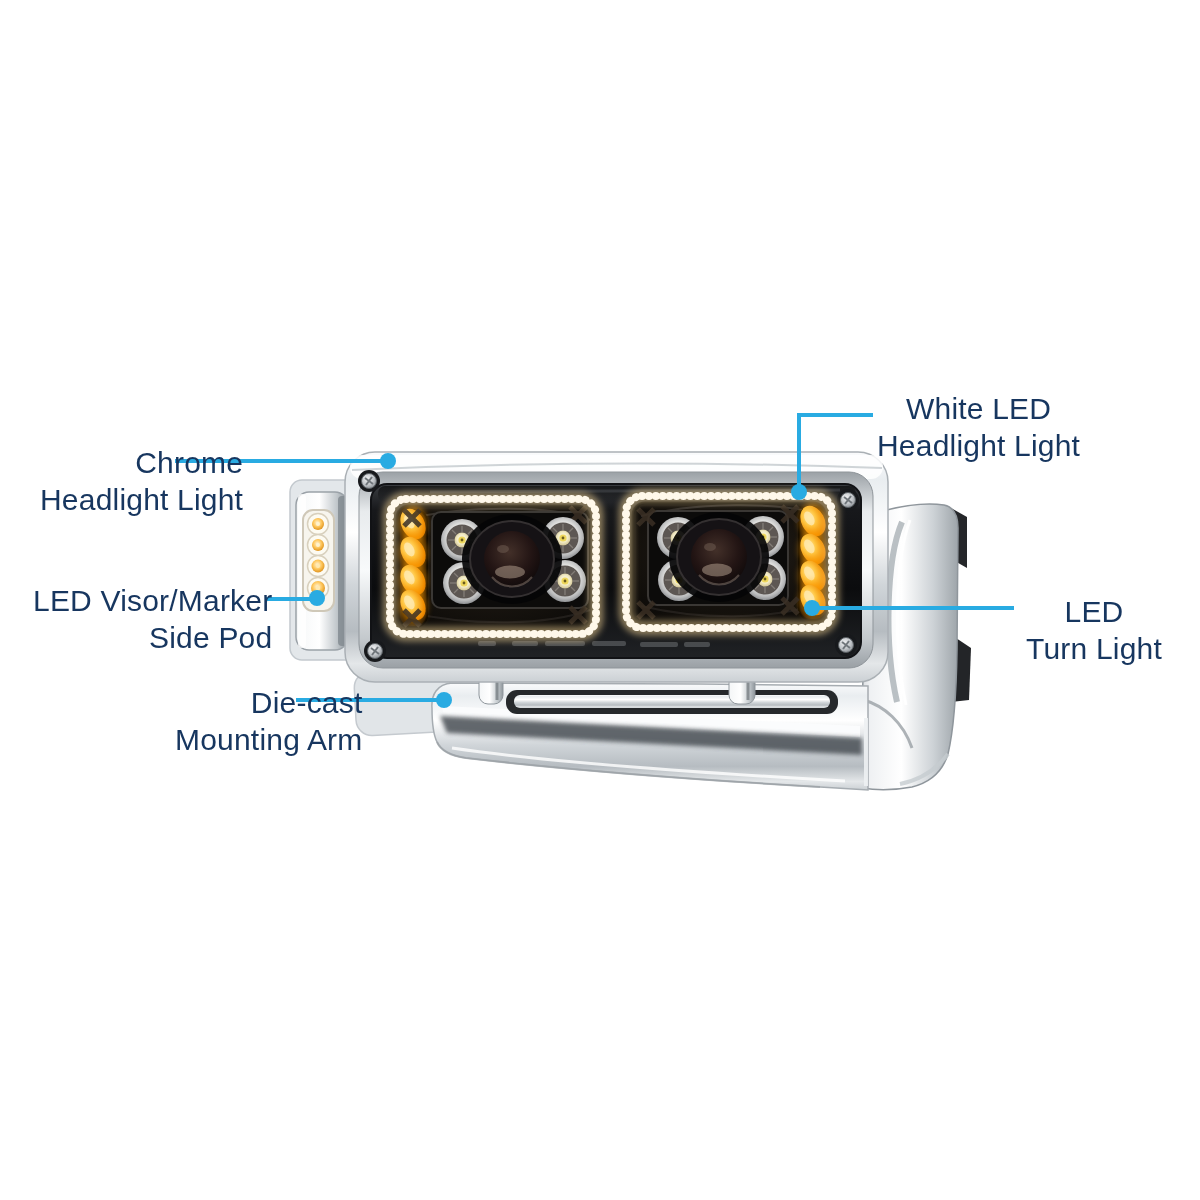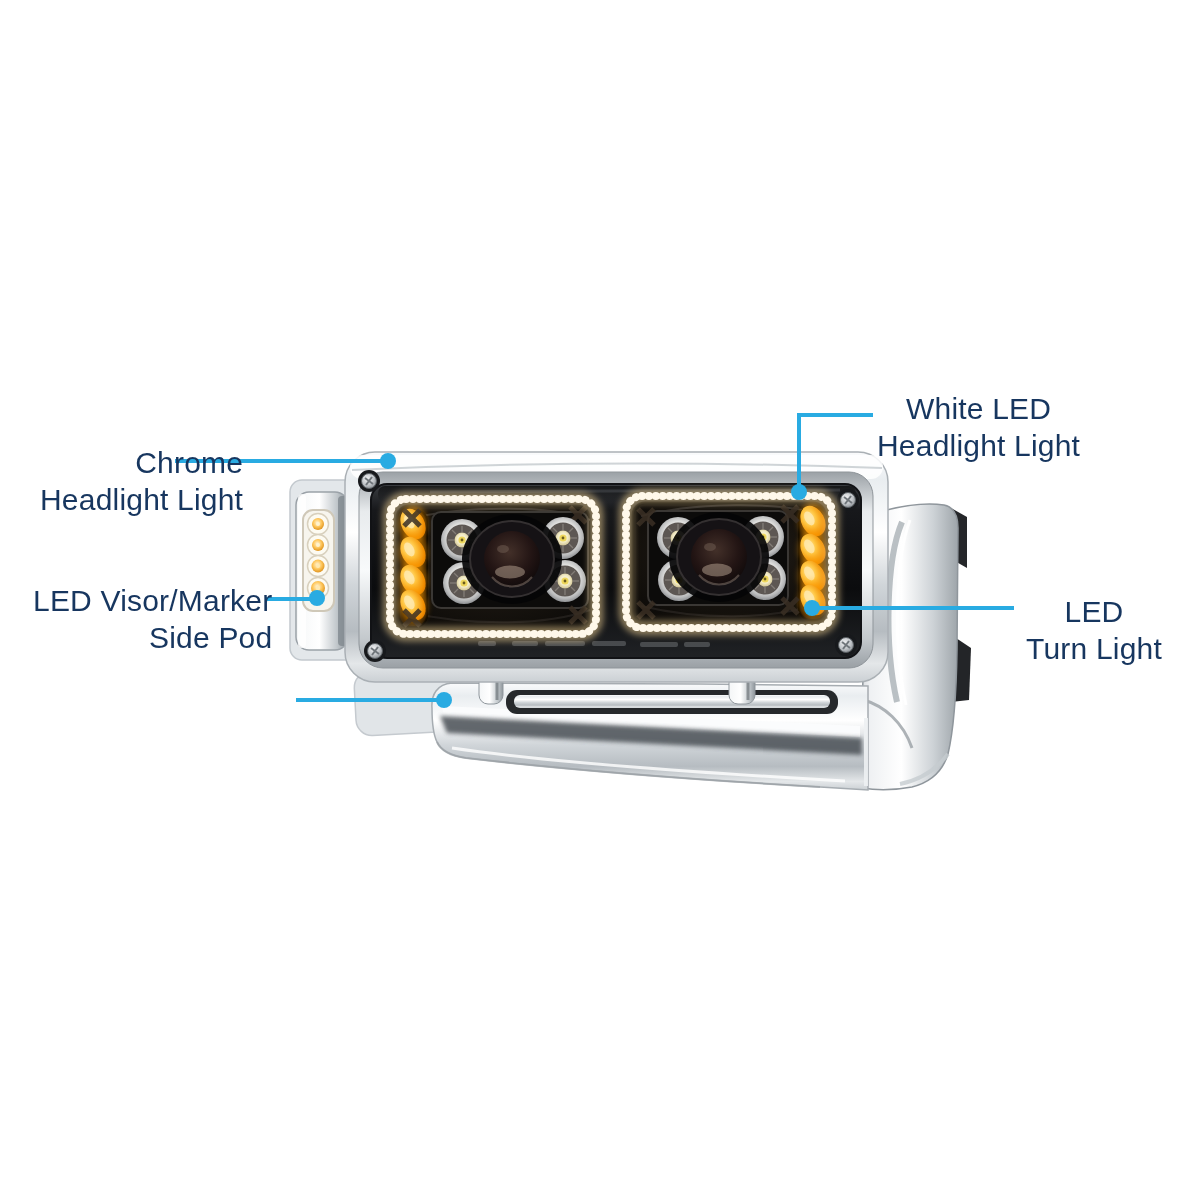--- a/index.html
+++ b/index.html
@@ -320,14 +320,18 @@
 <div class="callout" style="left:33px;top:582px">
   <div>LED Visor/Marker</div>
   <div>Side Pod</div>
 </div>
 
 <div class="callout right" style="left:1026px;top:593px">
   <div>LED</div>
   <div>Turn Light</div>
 </div>
 
+<div class="callout" style="left:175px;top:684px">
+  <div>Die-cast</div>
+  <div>Mounting Arm</div>
+</div>
 
 </div>
 
 </body></html>

